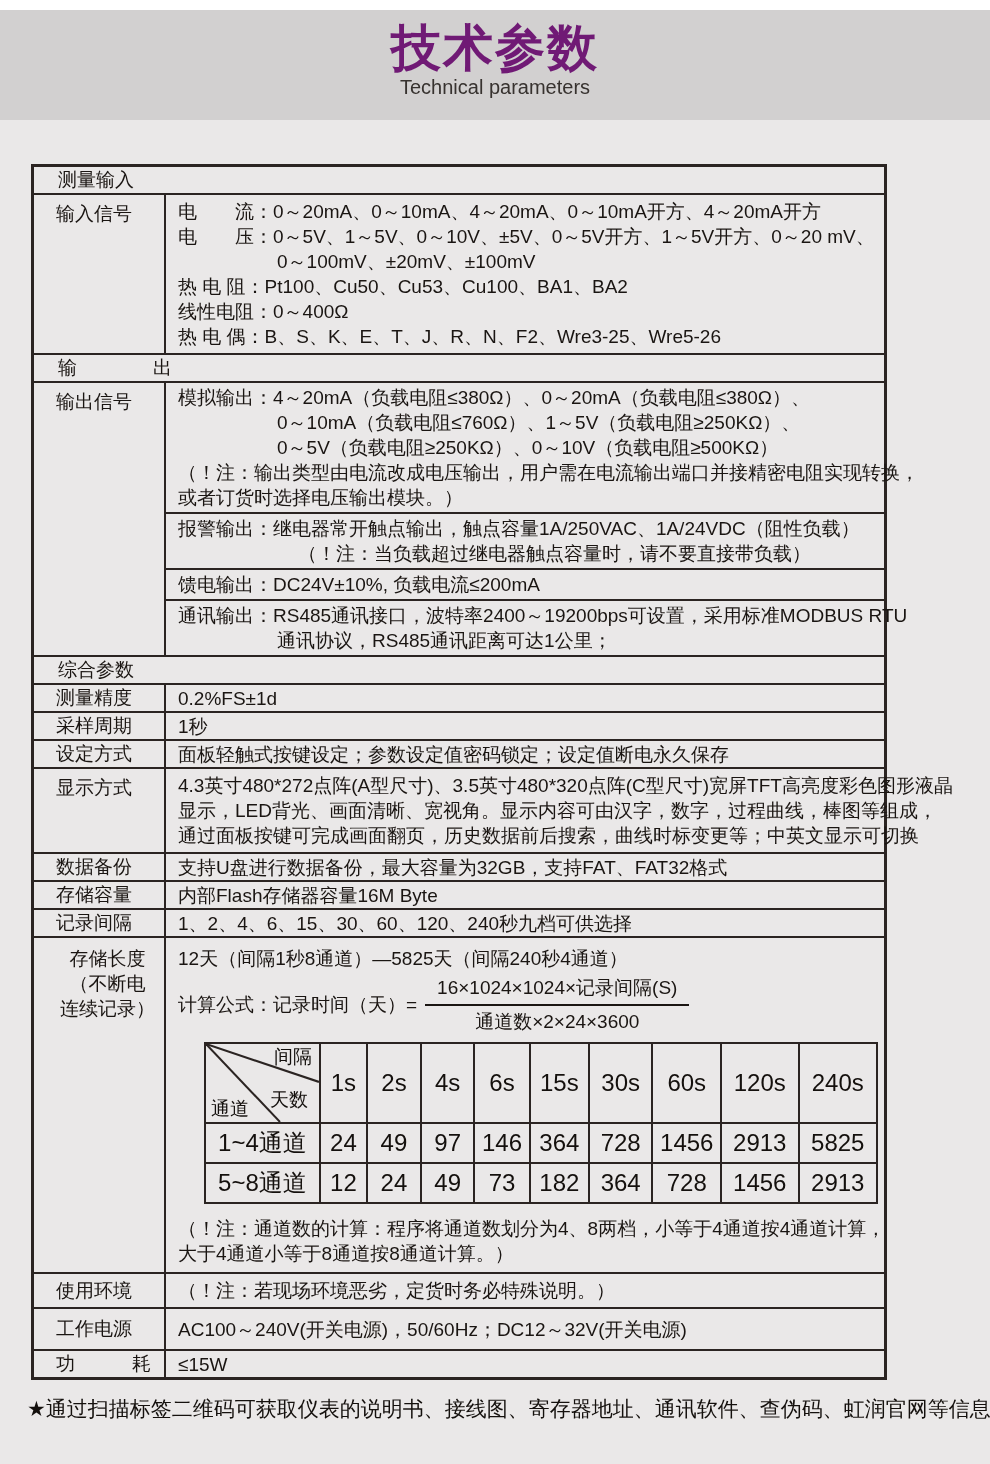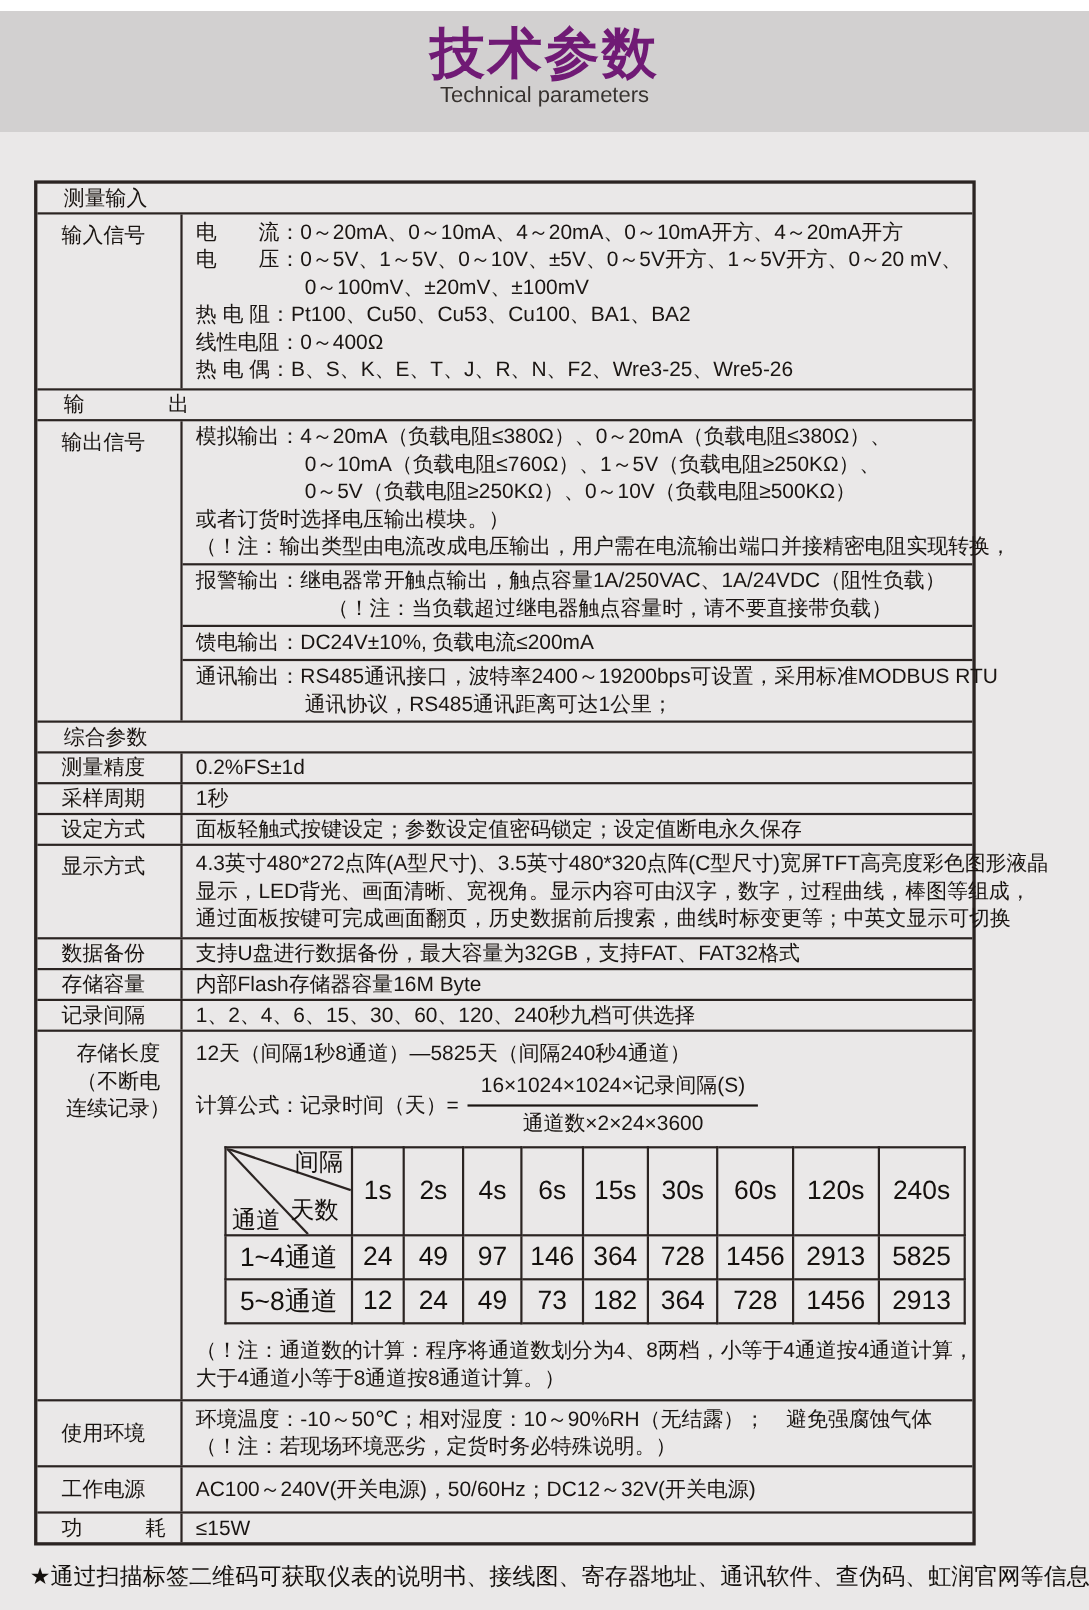--- a/index.html
+++ b/index.html
@@ -55,21 +55,21 @@
   .frac .num{display:block;border-bottom:2px solid var(--tx);padding:0 12px 4px;line-height:24px;}
   .frac .den{display:block;padding-top:4px;line-height:24px;}
 
   table.grid{border-collapse:collapse;table-layout:fixed;margin:8px 0 0 26px;}
   table.grid td{border:2px solid var(--bc);text-align:center;font-size:24px;padding:0;color:#14100d;}
   tr.ghead td{height:78px;}
   tr.gdata td{height:38px;}
   td.glabel{text-align:left;padding-left:8px;font-size:21px;}
   td.diag{position:relative;}
   td.diag svg{position:absolute;left:0;top:0;width:100%;height:100%;}
-  td.diag span{position:absolute;font-size:22px;line-height:20px;}
+  td.diag span{position:absolute;font-size:19px;line-height:20px;}
   .c-int{top:3px;right:7px;}
   .c-days{top:46px;right:11px;}
   .c-ch{bottom:3px;left:5px;}
   .notes{margin-top:12px;}
 
   .footnote{margin:16px 0 0 27px;font-size:21px;line-height:26px;color:#14100d;white-space:nowrap;}
 </style>
 </head>
 <body>
 
@@ -103,22 +103,22 @@
       <div>输　　　　出</div>
     </div>
 
     <div class="row">
       <div class="lbl top">输出信号</div>
       <div class="val subwrap">
         <div class="sub">
           <div class="line">模拟输出：4～20mA（负载电阻≤380Ω）、0～20mA（负载电阻≤380Ω）、</div>
           <div class="line ind1">0～10mA（负载电阻≤760Ω）、1～5V（负载电阻≥250KΩ）、</div>
           <div class="line ind1">0～5V（负载电阻≥250KΩ）、0～10V（负载电阻≥500KΩ）</div>
+          <div class="line">（！注：输出类型由电流改成电压输出，用户需在电流输出端口并接精密电阻实现转换，</div>
           <div class="line">或者订货时选择电压输出模块。）</div>
-          <div class="line">（！注：输出类型由电流改成电压输出，用户需在电流输出端口并接精密电阻实现转换，</div>
         </div>
         <div class="sub">
           <div class="line">报警输出：继电器常开触点输出，触点容量1A/250VAC、1A/24VDC（阻性负载）</div>
           <div class="line ind2">（！注：当负载超过继电器触点容量时，请不要直接带负载）</div>
         </div>
         <div class="sub">
           <div class="line">馈电输出：DC24V±10%, 负载电流≤200mA</div>
         </div>
         <div class="sub">
           <div class="line">通讯输出：RS485通讯接口，波特率2400～19200bps可设置，采用标准MODBUS RTU</div>
@@ -263,21 +263,20 @@
         <div class="notes">
           <div class="line">（！注：通道数的计算：程序将通道数划分为4、8两档，小等于4通道按4通道计算，</div>
           <div class="line">大于4通道小等于8通道按8通道计算。）</div>
         </div>
       </div>
     </div>
 
     <div class="row">
       <div class="lbl mid">使用环境</div>
       <div class="val">
-        <div class="line">环境温度：-10～50℃；相对湿度：10～90%RH（无结露）；　避免强腐蚀气体</div>
         <div class="line">（！注：若现场环境恶劣，定货时务必特殊说明。）</div>
       </div>
     </div>
 
     <div class="row" style="min-height:40px">
       <div class="lbl mid">工作电源</div>
       <div class="val center">
         <span class="line">AC100～240V(开关电源)，50/60Hz；DC12～32V(开关电源)</span>
       </div>
     </div>

